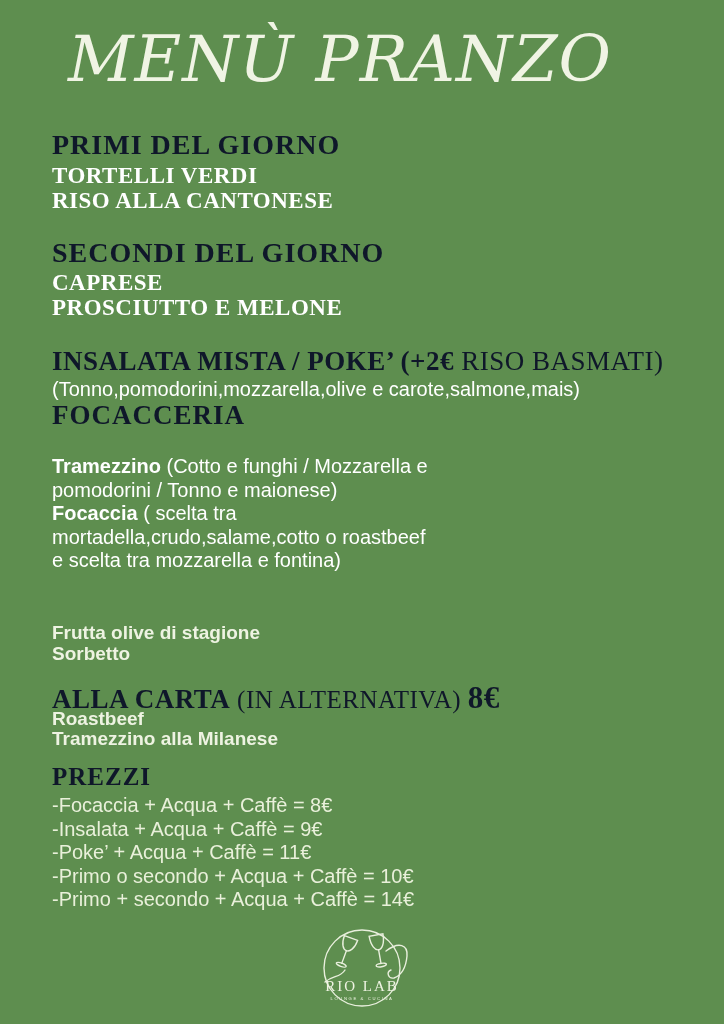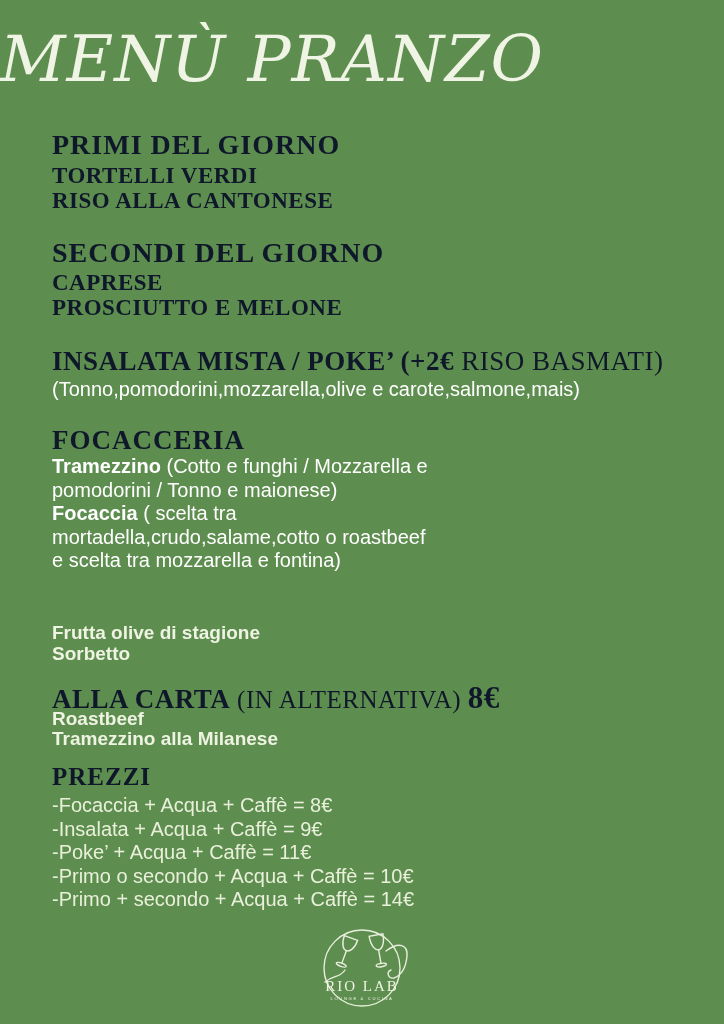--- a/index.html
+++ b/index.html
@@ -17,21 +17,21 @@
     color: #edf2e1;
     font-family: "Liberation Sans", sans-serif;
   }
   .abs { position: absolute; left: 52px; }
 
   .menu-title {
     position: absolute;
     top: 24px;
     left: 0;
     width: 612px;
-    text-align: left;
+    text-align: right;
     font-family: "DejaVu Serif", serif;
     font-style: italic;
     font-size: 64px;
     line-height: 1.1;
     letter-spacing: 1px;
     color: #f0f4e4;
     white-space: nowrap;
   }
 
   .sec-heading {
@@ -42,21 +42,21 @@
     color: #0f172a;
     white-space: nowrap;
     line-height: 1;
   }
   .caps-items {
     font-family: "Liberation Serif", serif;
     font-weight: 700;
     font-size: 23px;
     letter-spacing: 0.5px;
     line-height: 25px;
-    color: #0f172a;
+    color: #ffffff;
   }
   .caps-items div { white-space: nowrap; }
 
   .serif-light { font-weight: 400; }
   .price-big { font-size: 31px; }
 
   .sans-line {
     font-family: "Liberation Sans", sans-serif;
     font-size: 20px;
     line-height: 23.5px;
@@ -98,21 +98,21 @@
   <div class="abs caps-items" style="top:270px;">
     <div>CAPRESE</div>
     <div>PROSCIUTTO E MELONE</div>
   </div>
 
   <div class="abs sec-heading" style="top:348px; font-size:27px; letter-spacing:0.5px;">
     <span>INSALATA MISTA / POKE’ (+2€</span><span class="serif-light"> RISO BASMATI)</span>
   </div>
   <div class="abs sans-line" style="top:378px;">(Tonno,pomodorini,mozzarella,olive e carote,salmone,mais)</div>
 
-  <div class="abs sec-heading" style="top:427px; font-size:27px;">FOCACCERIA</div>
+  <div class="abs sec-heading" style="top:402px; font-size:27px;">FOCACCERIA</div>
   <div class="abs" style="top:455px;">
     <div class="sans-line"><span class="b">Tramezzino</span><span> (Cotto e funghi / Mozzarella e</span></div>
     <div class="sans-line"><span class="b"></span><span>pomodorini / Tonno e maionese)</span></div>
     <div class="sans-line"><span class="b">Focaccia</span><span> ( scelta tra</span></div>
     <div class="sans-line"><span class="b"></span><span>mortadella,crudo,salame,cotto o roastbeef</span></div>
     <div class="sans-line"><span class="b"></span><span>e scelta tra mozzarella e fontina)</span></div>
   </div>
 
   <div class="abs sans-items" style="top:622px;">
     <div>Frutta olive di stagione</div>

